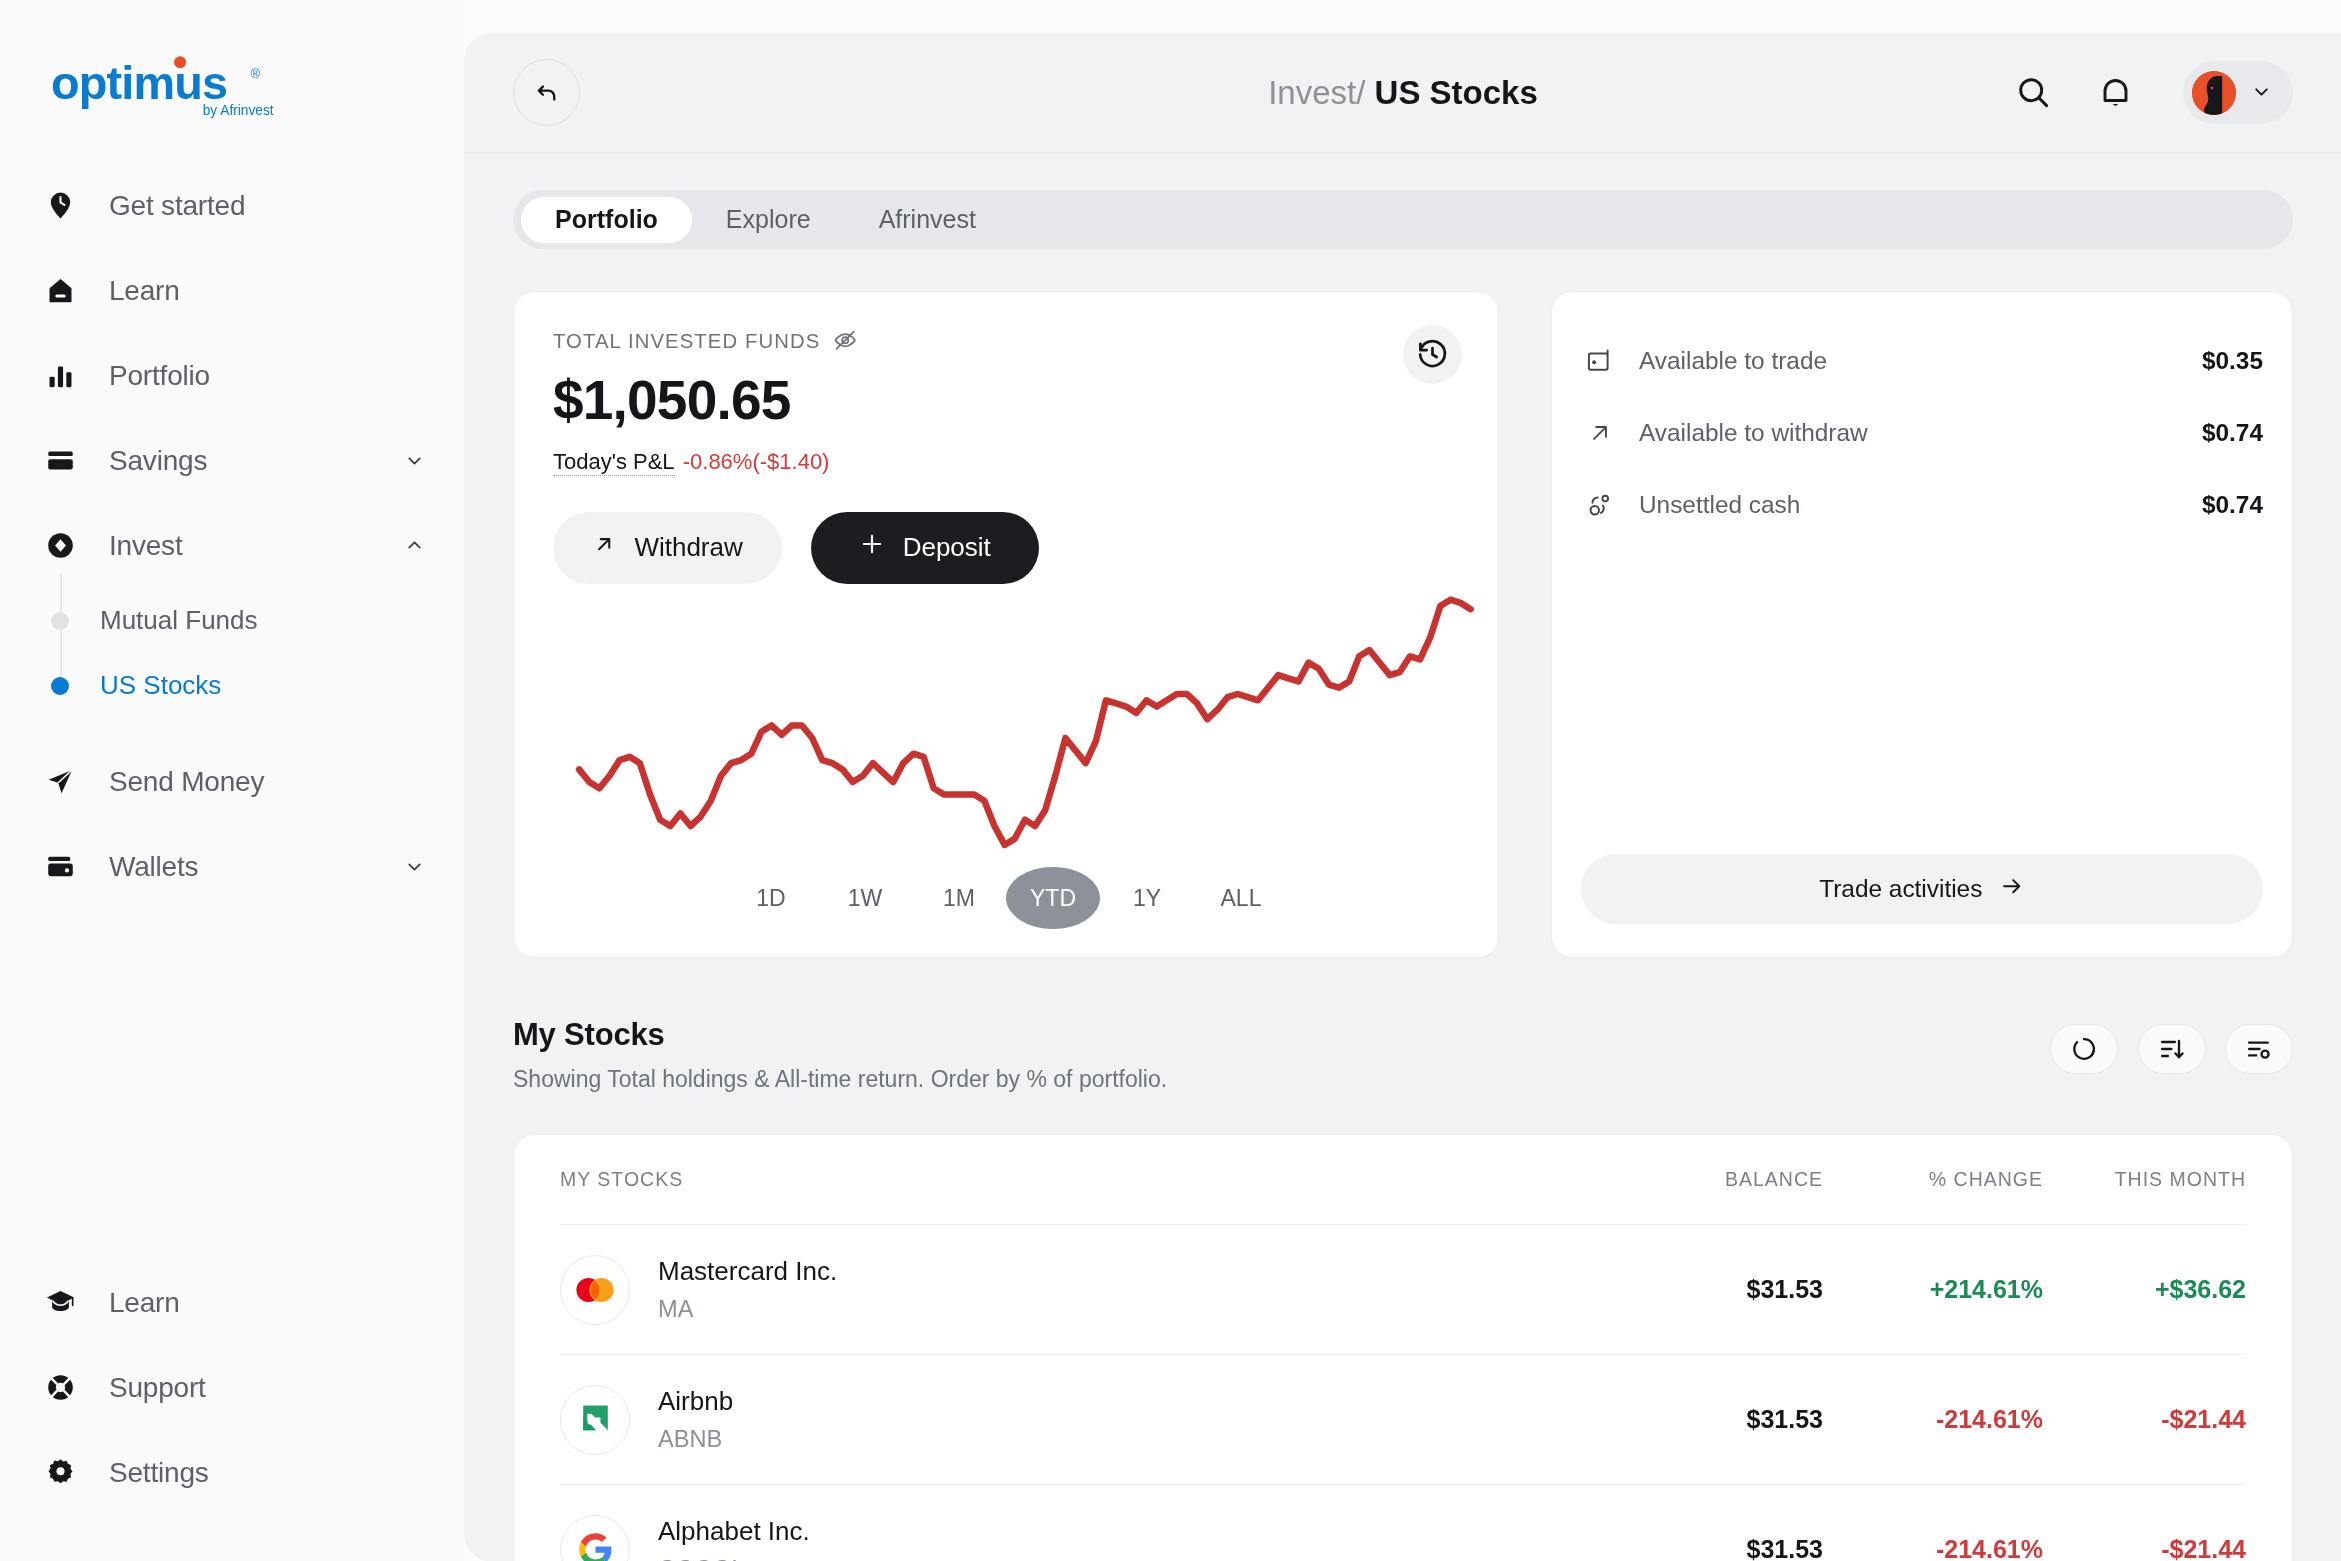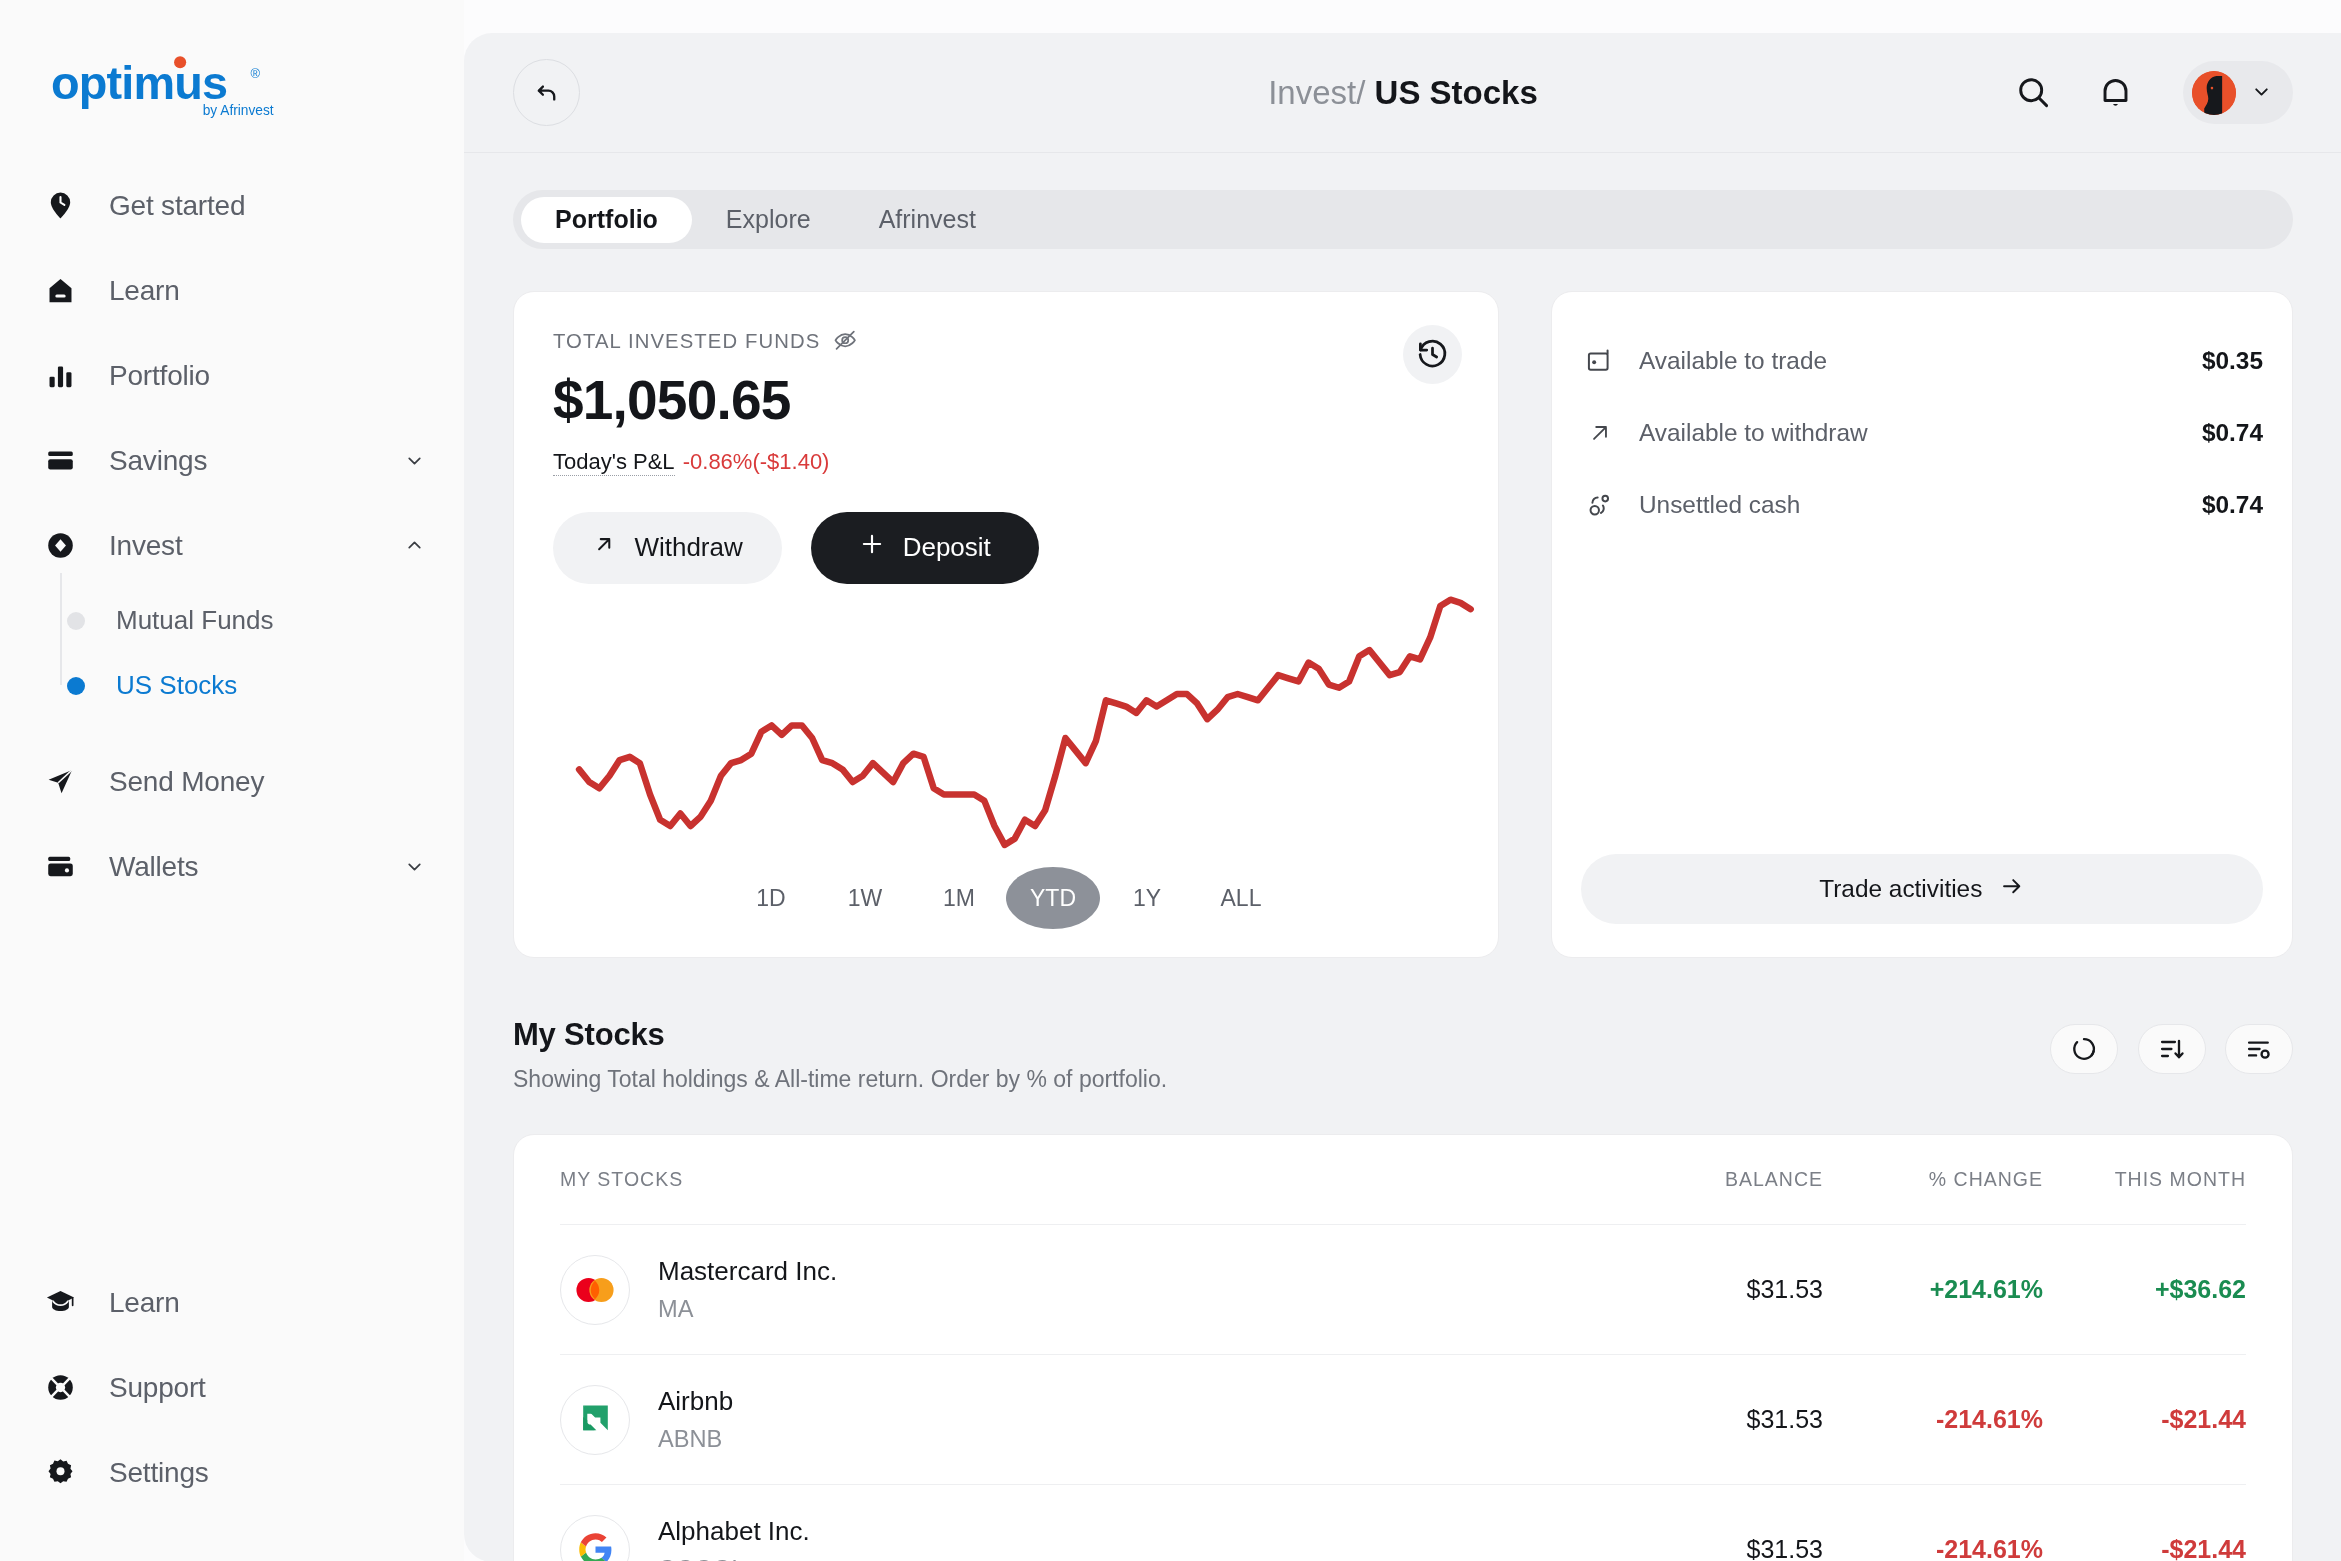--- a/index.html
+++ b/index.html
@@ -31,21 +31,21 @@
   }
   .nav-icon { width: 36px; height: 36px; display:flex; align-items:center; justify-content:center; flex:0 0 36px; }
   .nav-label {
     margin-left: 31px;
     font-size: 28px;
     color: #5c6069;
     letter-spacing: -0.2px;
     white-space: nowrap;
   }
   .nav-chevron { margin-left: auto; width: 24.4px; height: 24.4px; display:flex;align-items:center;justify-content:center; }
-  .subnav { position: relative; padding-left: 16px; }
+  .subnav { position: relative; padding-left: 0; }
   .subnav::before {
     content:""; position:absolute; left: 60px; top: -14.6px; bottom: 33px;
     width: 2.4px; background: #e6e7ea;
   }
   .sub-item { display:flex; align-items:center; height: 65px; padding-left: 42px; cursor:pointer; position: relative; }
   .sub-dot { width: 18px; height: 18px; border-radius: 50%; background: #e2e3e6; flex:0 0 18px; margin-left: 9px; z-index:2; }
   .sub-dot.active { background: #0b7ad1; }
   .sub-label { margin-left: 31px; font-size: 26px; color:#5c6069; white-space:nowrap;}
   .sub-label.active { color: #0b7ad1; }
   .nav-bottom { margin-top: auto; padding-bottom: 46px; }
@@ -179,21 +179,21 @@
   .th-mon { width: 203px; text-align:right; flex:0 0 203px;}
   .trow { display:flex; align-items:center; height: 130px; border-top: 1.2px solid #eeeff1; }
   .stock-cell { flex:1 1 auto; display:flex; align-items:center; }
   .logo-circle {
     width: 70px; height: 70px; border-radius:50%; border: 1.2px solid #e6e7ea;
     display:flex;align-items:center;justify-content:center; flex:0 0 70px; background:#fff;
   }
   .stock-names { margin-left: 28px; }
   .stock-name { font-size: 26px; color:#14161a; }
   .stock-ticker { font-size: 23.6px; color:#8c9097; margin-top: 9.8px; }
-  .td-bal { width: 195px; text-align:right; flex:0 0 195px; font-size:25px; font-weight:400; color:#14161a;}
+  .td-bal { width: 195px; text-align:right; flex:0 0 195px; font-size:25px; font-weight:700; color:#14161a;}
   .td-chg { width: 220px; text-align:right; flex:0 0 220px; font-size:25px; font-weight:700;}
   .td-mon { width: 203px; text-align:right; flex:0 0 203px; font-size:25px; font-weight:700;}
   .pos { color:#1a8c51; }
   .neg { color:#cf3b3b; }
 </style>
 </head>
 <body>
 
 <div class="app">
 

